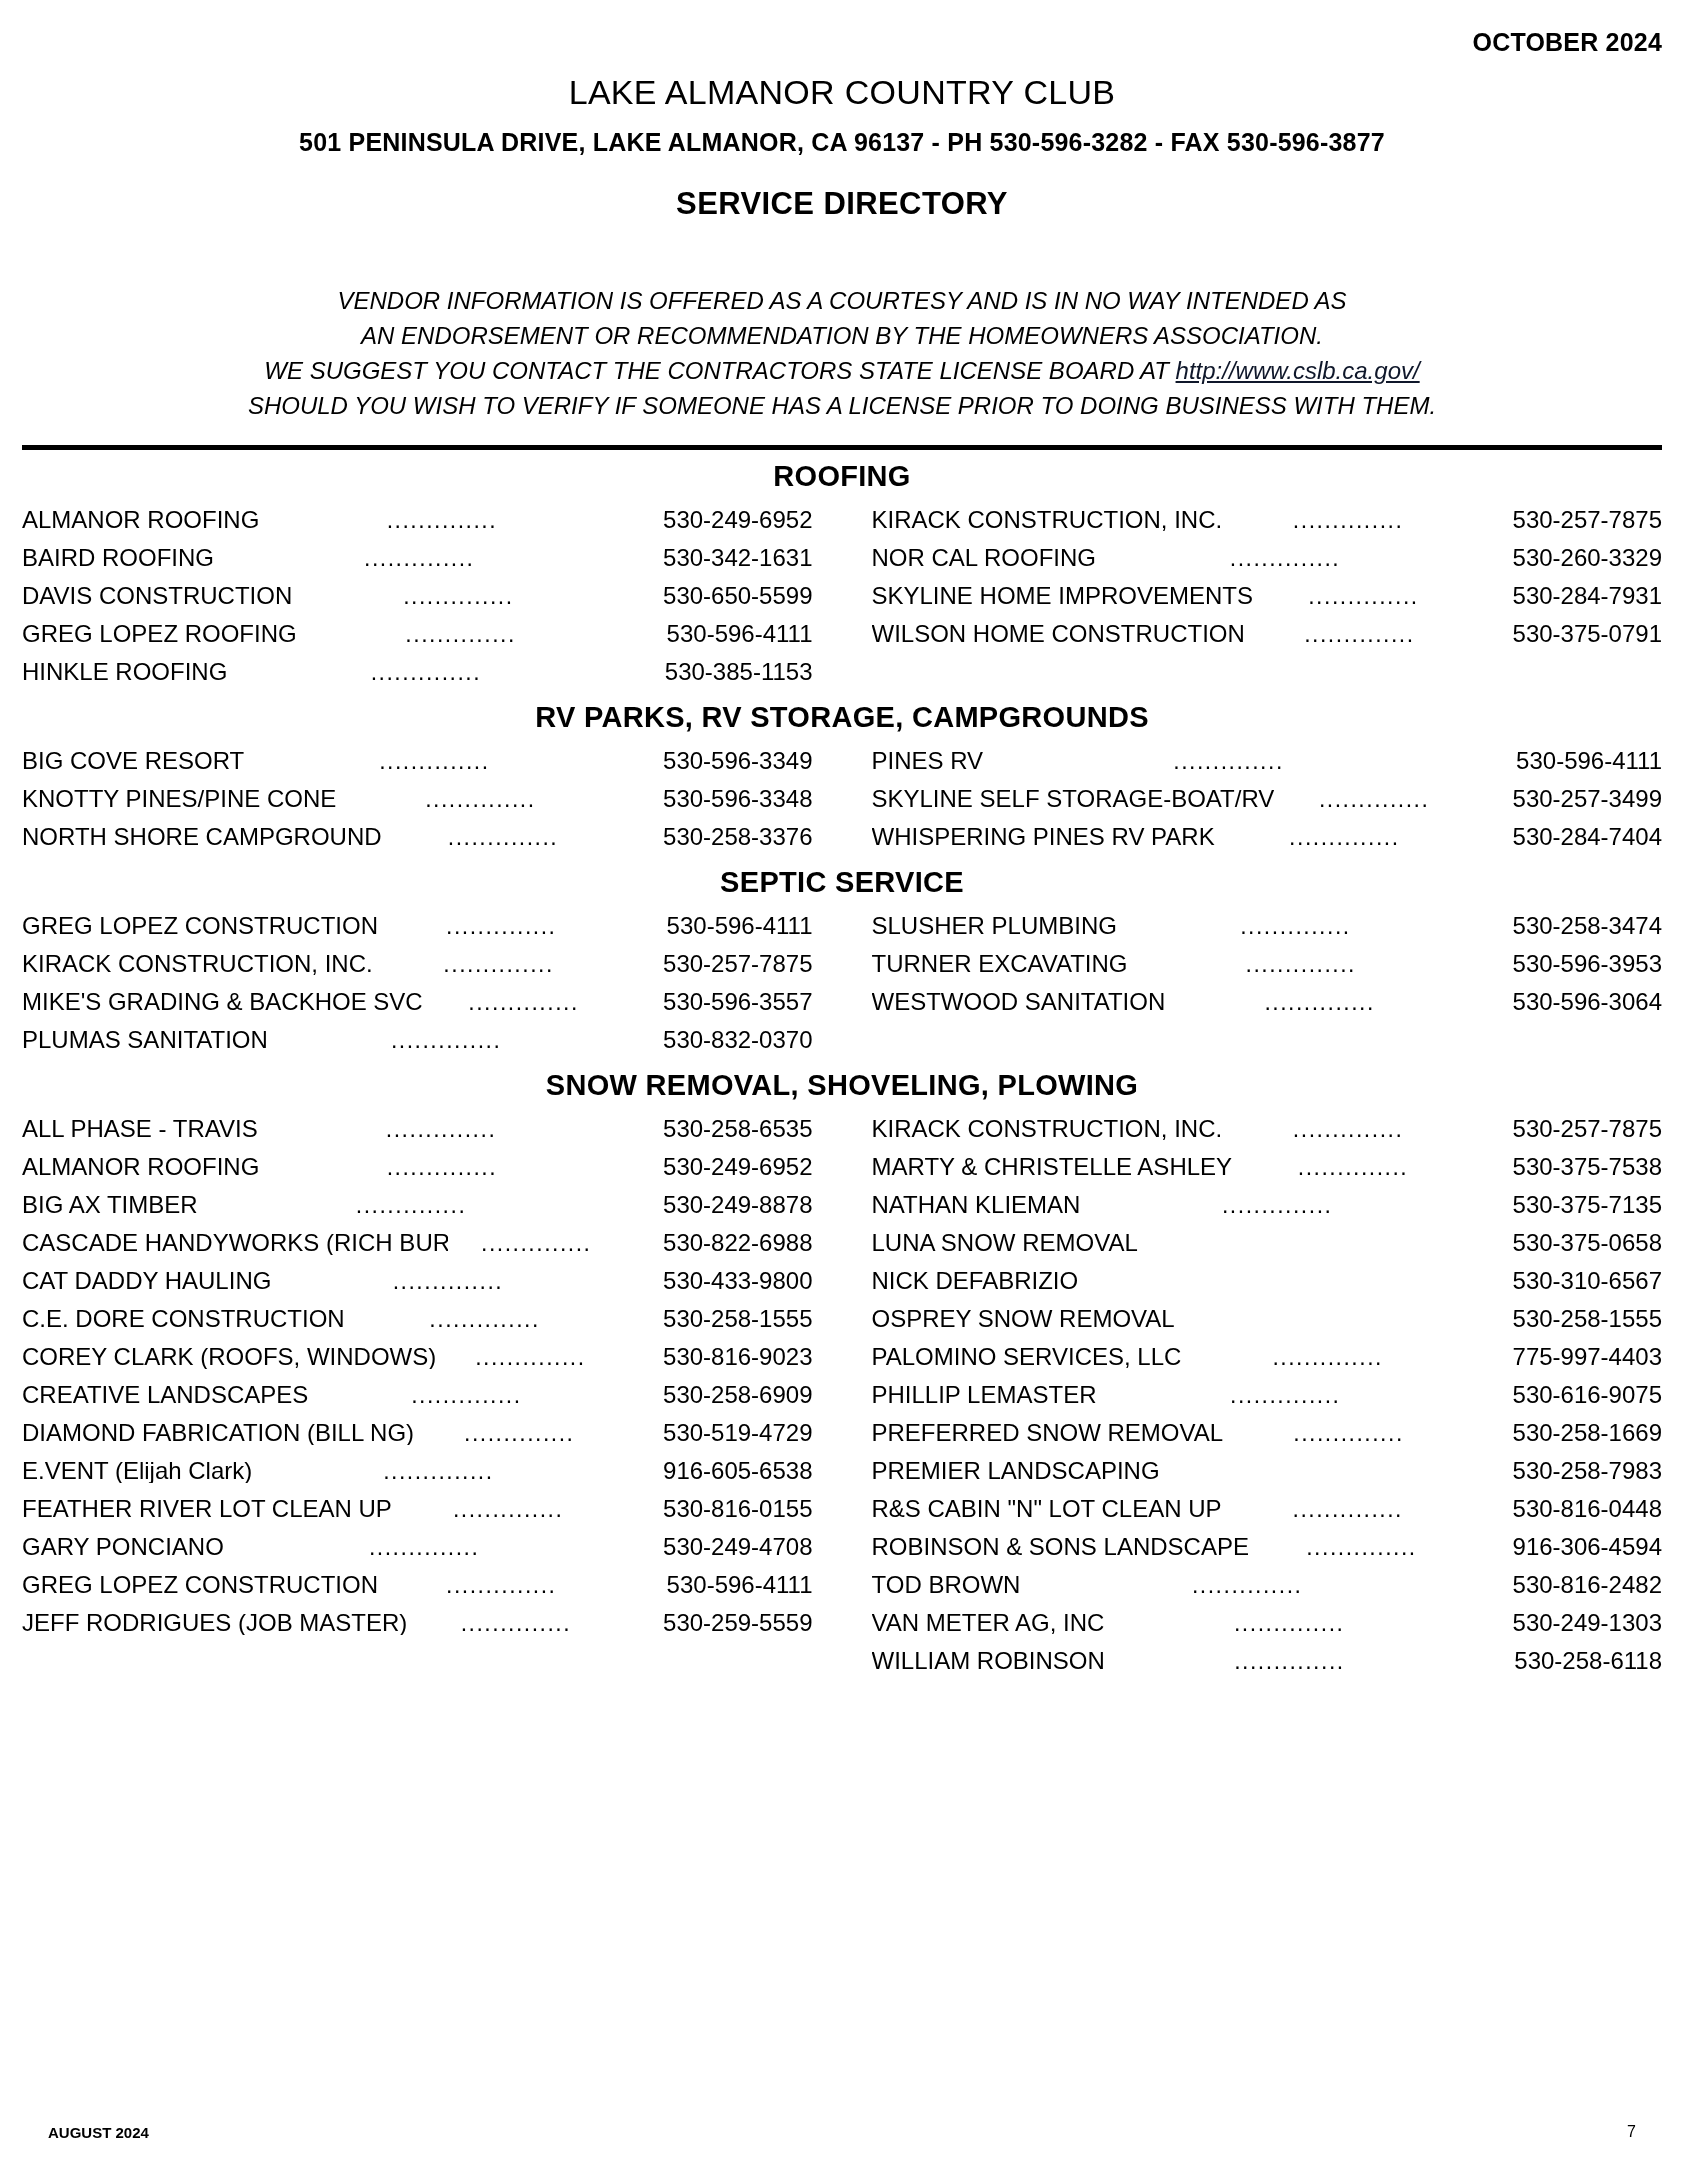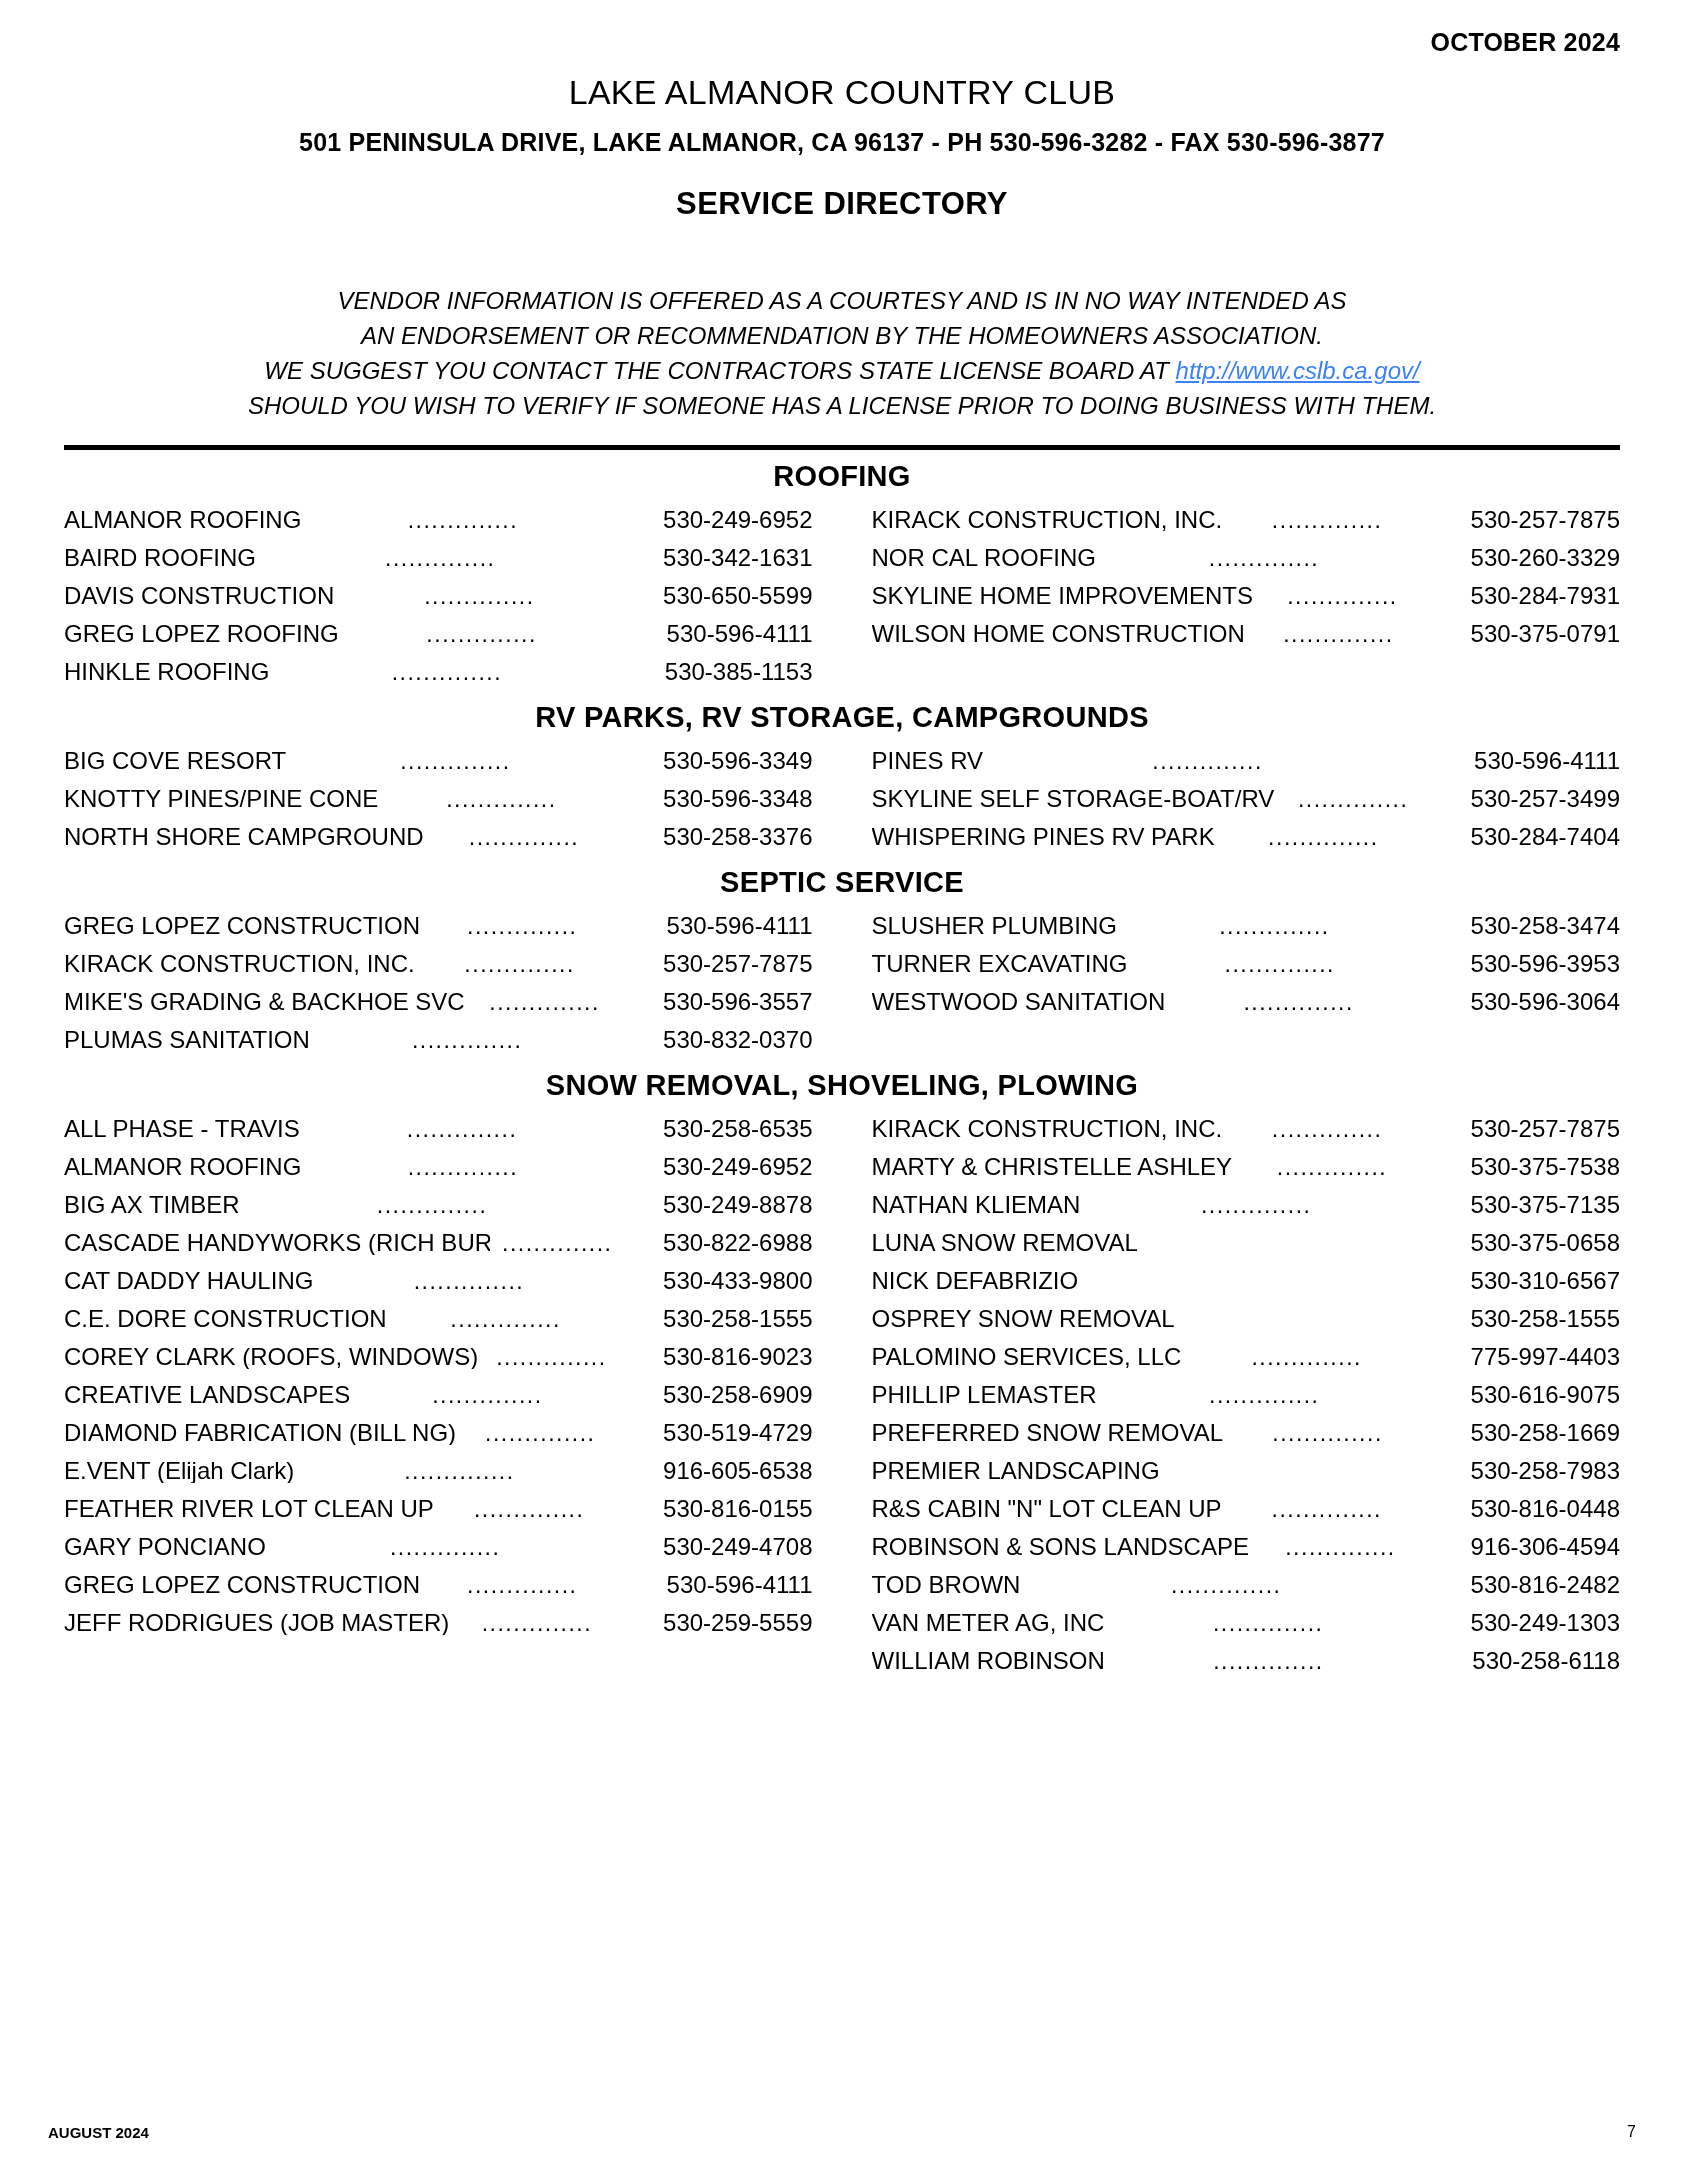--- a/index.html
+++ b/index.html
@@ -10,21 +10,21 @@
   body {
     font-family: "Liberation Sans", sans-serif;
     color: #000000;
   }
   .page {
     width: 1684px;
     height: 2179px;
     position: relative;
     background: #ffffff;
     box-sizing: border-box;
-    padding: 0 64px;
+    padding: 0 22px;
   }
   .date-line {
     text-align: right;
     font-size: 25px;
     font-weight: bold;
     padding-top: 28px;
     letter-spacing: 0.2px;
   }
   .club-name {
     text-align: center;
@@ -49,21 +49,21 @@
   }
   .disclaimer {
     margin-top: 61px;
     text-align: center;
     font-size: 24px;
     font-style: italic;
     font-weight: normal;
     line-height: 1.46;
   }
   .disclaimer a {
-    color: #3b82f6;
+    color: #0f172a;
     text-decoration: underline;
   }
   .rule {
     border: none;
     border-top: 5px solid #000000;
     margin: 22px 0 0 0;
   }
   .section-title {
     text-align: center;
     font-size: 29px;

